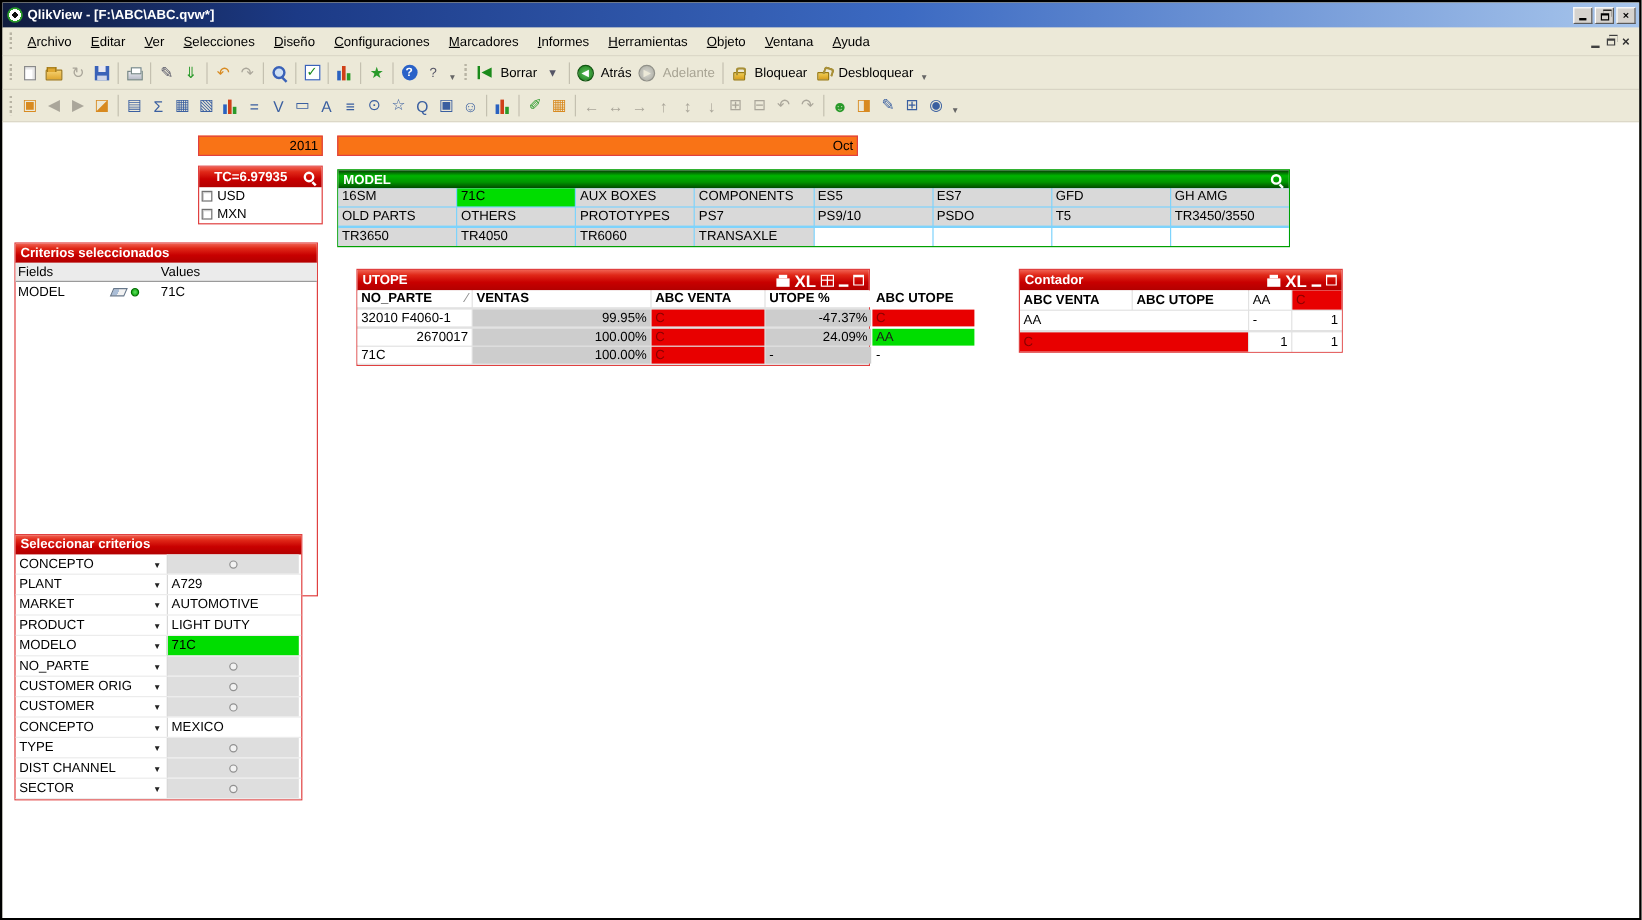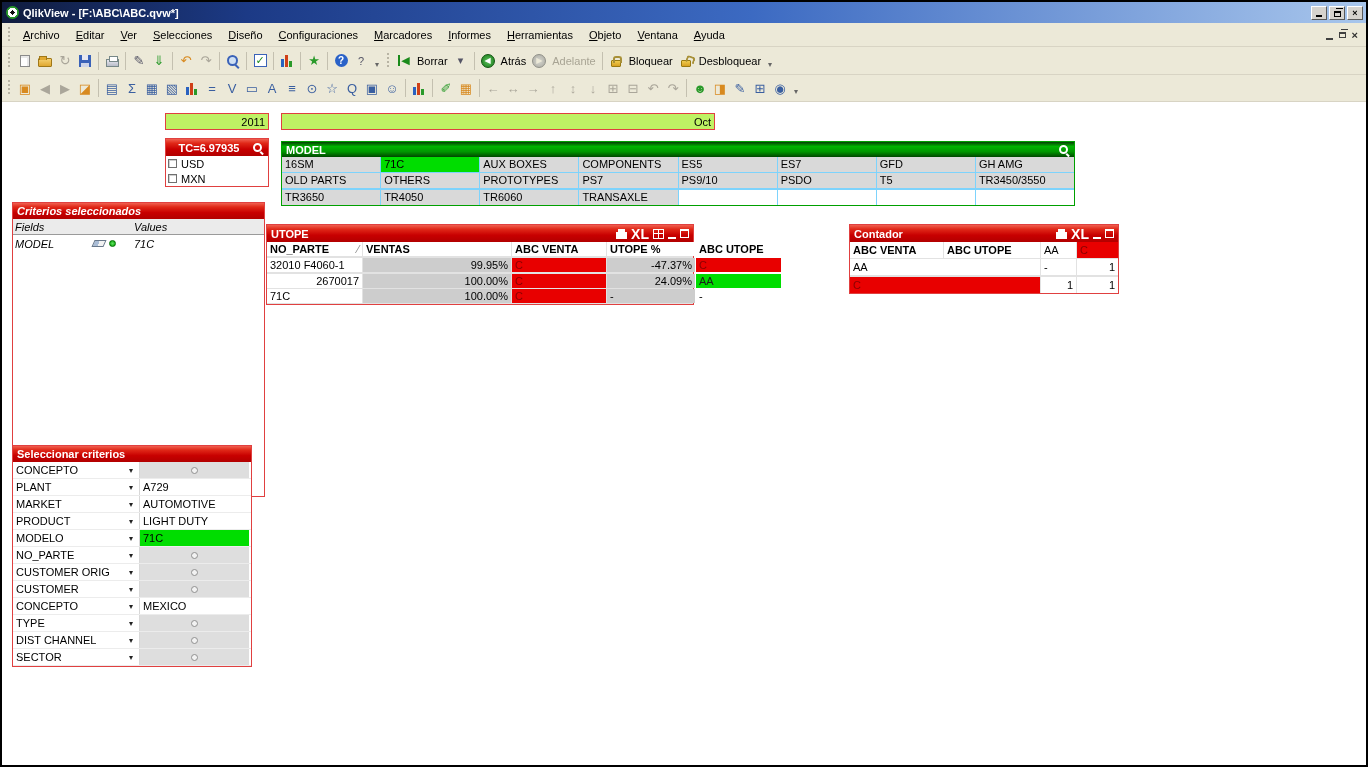--- a/index.html
+++ b/index.html
@@ -66,21 +66,21 @@
   .ic-clear { color:#1a8a1a; font-size:11px; border-left:2px solid #1a8a1a; padding-left:1px; line-height:11px; }
   .ovf { width:12px; height:20px; display:flex; align-items:flex-end; justify-content:center; color:#666; font-size:8px; padding-bottom:2px; }
 
   
   .tabbar { height:26px; flex:0 0 26px; background:linear-gradient(#f0f3f8,#c9d3e1); border-bottom:2px solid #93a5bd; display:flex; align-items:flex-end; padding-left:10px; }
   .tab { width:58px; height:23px; background:#fff; border:1px solid #7f8ca0; border-bottom:none; border-radius:3px 3px 0 0; font-weight:bold; text-align:center; line-height:22px; }
 
   
   .sheet { position:relative; flex:1; background:#fff; overflow:hidden; }
 
-  .redbox { position:absolute; border:1px solid #e04040; background:#bef264; text-align:right; padding:2px 3px 0 0; height:17px; }
+  .redbox { position:absolute; border:1px solid #e04040; background:#f97316; text-align:right; padding:2px 3px 0 0; height:17px; }
 
   .panel { position:absolute; border:1px solid #e04040; background:#fff; display:flex; flex-direction:column; }
   .caption { height:17px; flex:0 0 17px; background:linear-gradient(180deg,#f06050 0%,#e02818 25%,#c80000 60%,#b20000 100%); color:#fff; font-weight:bold; display:flex; align-items:center; padding:0 4px; gap:4px; }
   .caption .cap-title { flex:1; white-space:nowrap; overflow:hidden; }
   .caption.green { background:linear-gradient(180deg,#063f06 0%,#00b400 30%,#009600 65%,#004600 100%); height:15px; flex-basis:15px; }
   .cap-zoom { position:relative; width:12px; height:12px; flex:0 0 12px; }
   .cap-zoom::before { content:""; position:absolute; left:1px; top:1px; width:5px; height:5px; border:2px solid #fff; border-radius:50%; }
   .cap-zoom::after { content:""; position:absolute; left:9px; top:9px; width:4px; height:2px; background:#fff; transform:rotate(45deg); transform-origin:0 0; }
   .cap-print { position:relative; width:11px; height:7px; background:#fff; margin-top:3px; flex:0 0 11px; }
   .cap-print::before { content:""; position:absolute; left:2px; top:-3px; width:7px; height:3px; background:#fff; }
@@ -337,40 +337,40 @@
         <span class="mcell">TR4050</span>
         <span class="mcell">TR6060</span>
         <span class="mcell">TRANSAXLE</span>
         <span class="mcell empty"></span>
         <span class="mcell empty"></span>
         <span class="mcell empty"></span>
         <span class="mcell empty"></span>
       </div>
     </div>
 
-    <div class="panel" style="left:10px; top:100px; width:253px; height:295px;font-style:italic;">
+    <div class="panel" style="left:10px; top:100px; width:253px; height:295px;">
       <div class="caption" style="height:16px; flex-basis:16px;">
         <span class="cap-title">Criterios seleccionados</span>
       </div>
       <div class="cs-header">
         <span>Fields</span>
         <span>Values</span>
       </div>
       <div class="cs-row">
         <span>MODEL</span>
         <span class="cs-icons">
           <span class="eraser"></span>
           <span class="gdot"></span>
         </span>
         <span>71C</span>
       </div>
       <div class="cs-fill"></div>
     </div>
 
-    <div class="panel" style="left:264px; top:122px; width:428px; height:81px;justify-content:space-between;">
+    <div class="panel" style="left:295px; top:122px; width:428px; height:81px;justify-content:space-between;">
       <div class="caption">
         <span class="cap-title">UTOPE</span>
         <span class="cap-print"></span>
         <span class="cap-xl">XL</span>
         <span class="cap-grid"></span>
         <span class="cap-min"></span>
         <span class="cap-max"></span>
       </div>
       <div class="tgrid" style="grid-template-columns:95px 148px 94px 88px 85px; flex:1;">
         <span class="tcell hd"><span>NO_PARTE</span><span class="sortmark">⁄</span></span>

